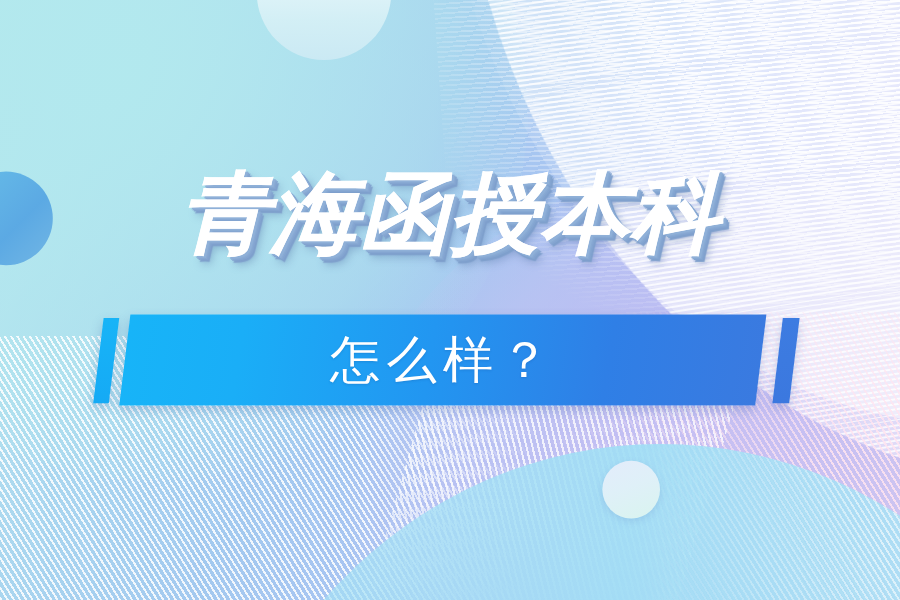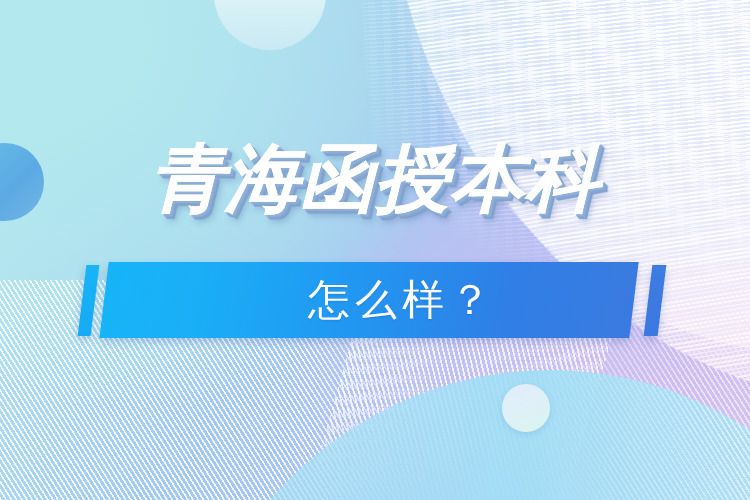--- a/index.html
+++ b/index.html
@@ -289,21 +289,20 @@
     display: flex;
     align-items: center;
     justify-content: center;
     font-family: "DejaVu Sans", "Liberation Sans", sans-serif;
     font-size: 42px;
     font-weight: normal;
     color: #ffffff;
     letter-spacing: 5px;
     white-space: nowrap;
     text-shadow: 0 1px 2px rgba(20,60,130,0.20);
-    padding-left: 33px;
   }
 </style>
 </head>
 <body>
 
 <div id="banner-root">
 
   <div class="layer">
     <div class="wash-cyan"></div>
     <div class="wash-lav"></div>

